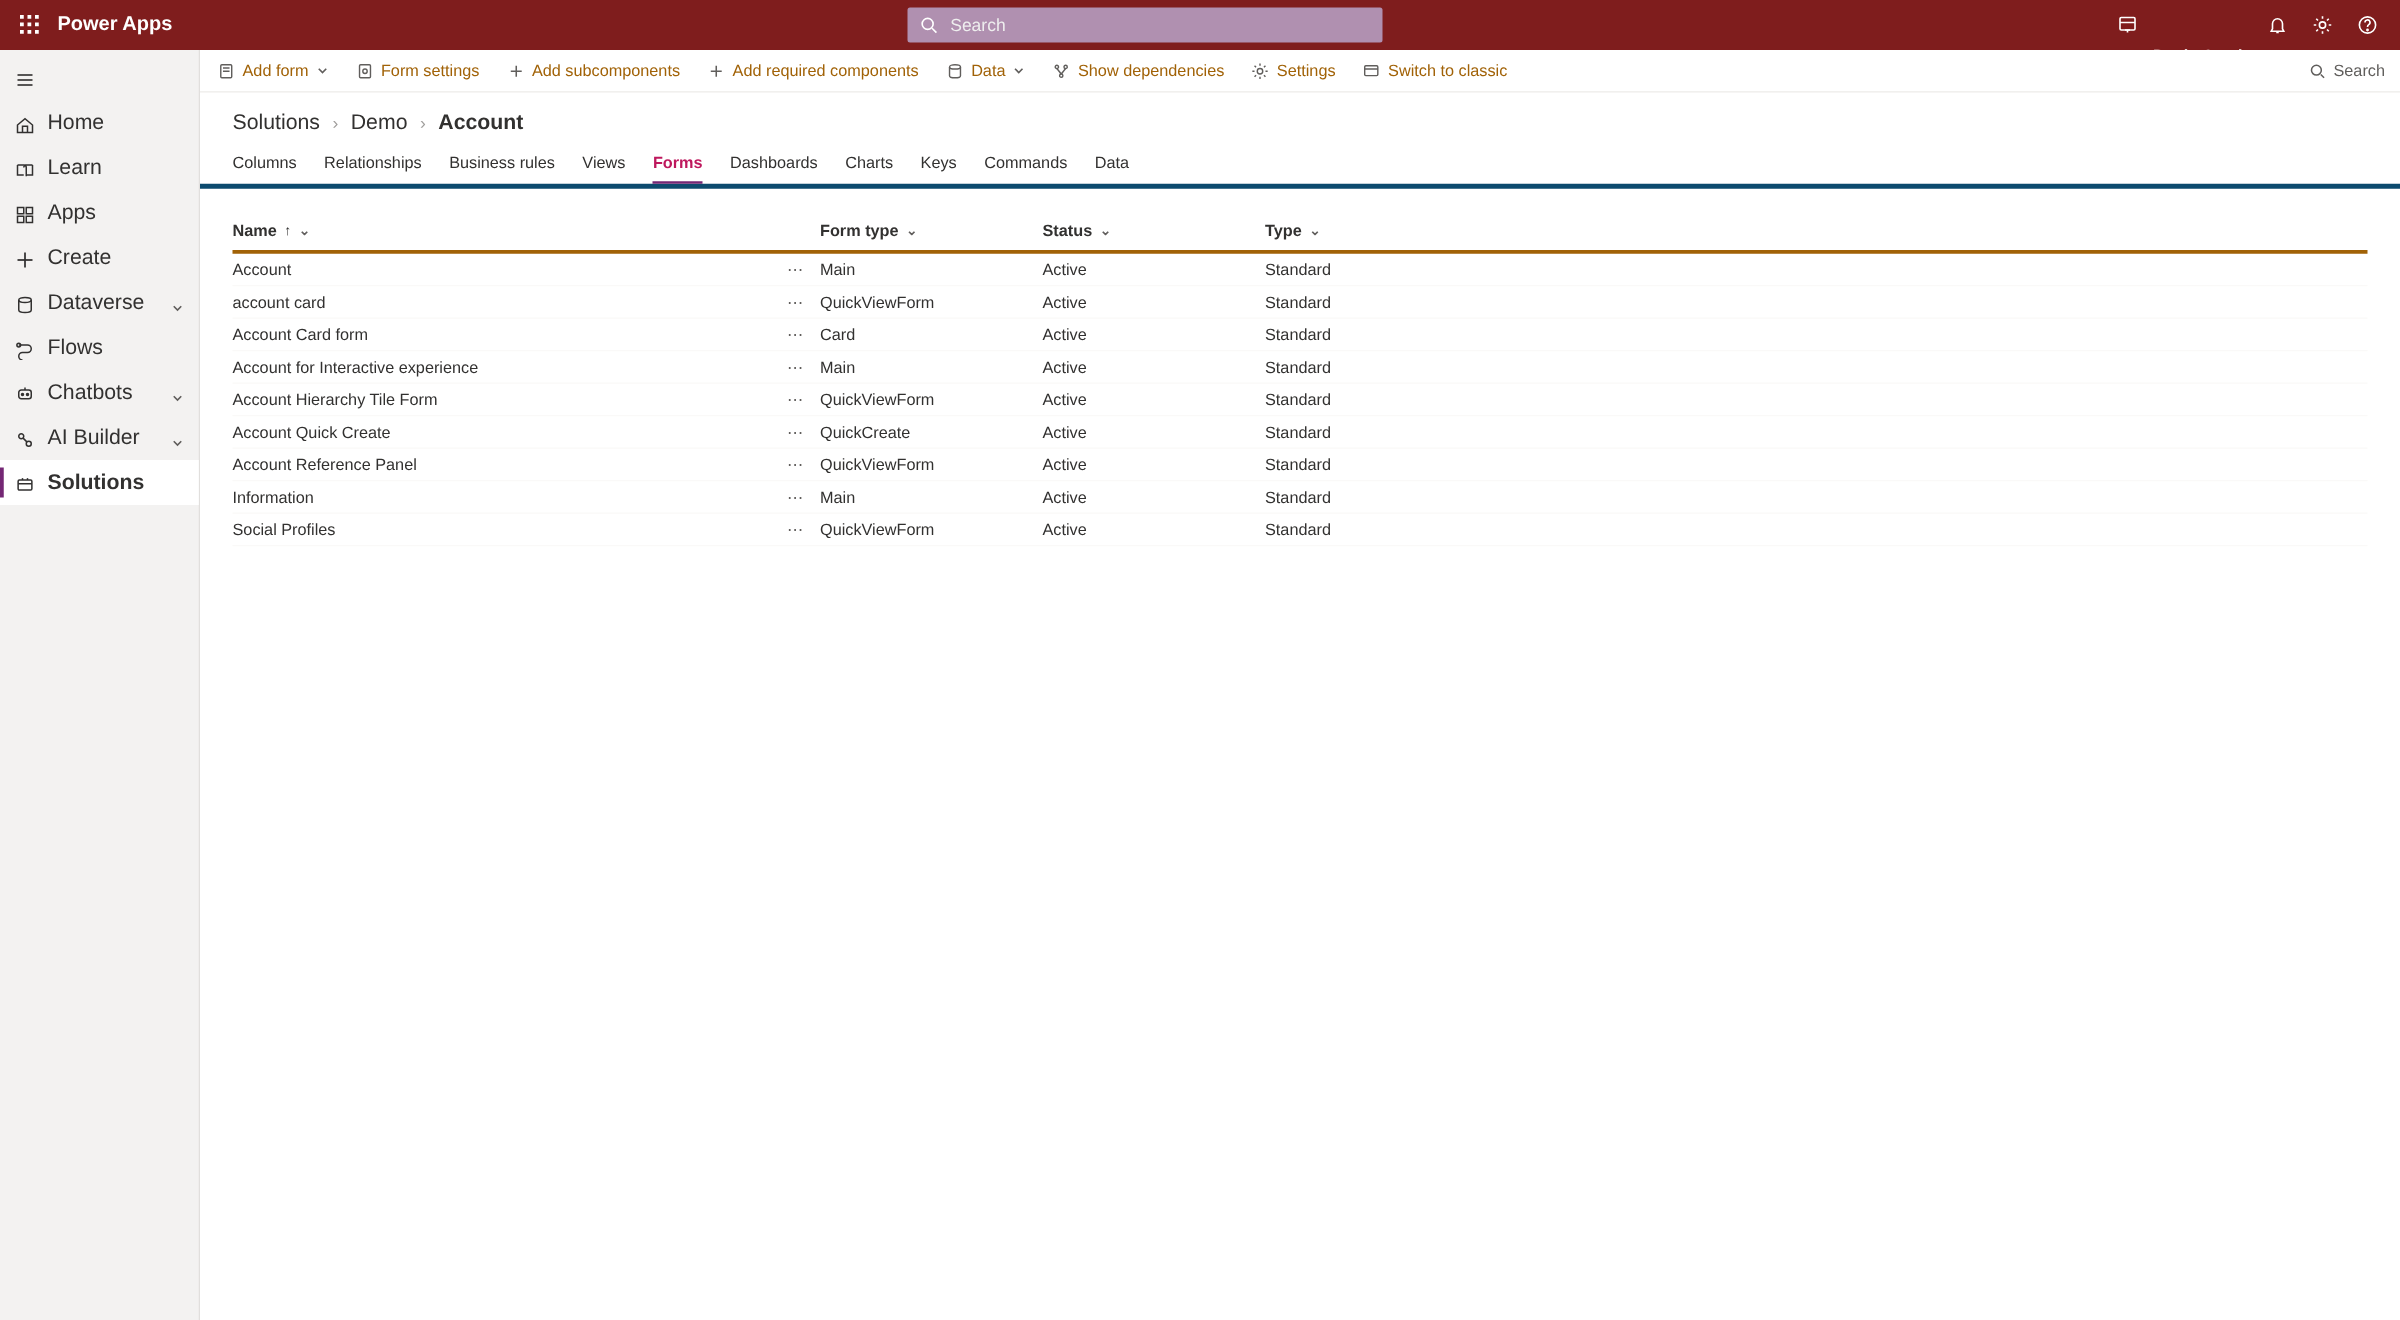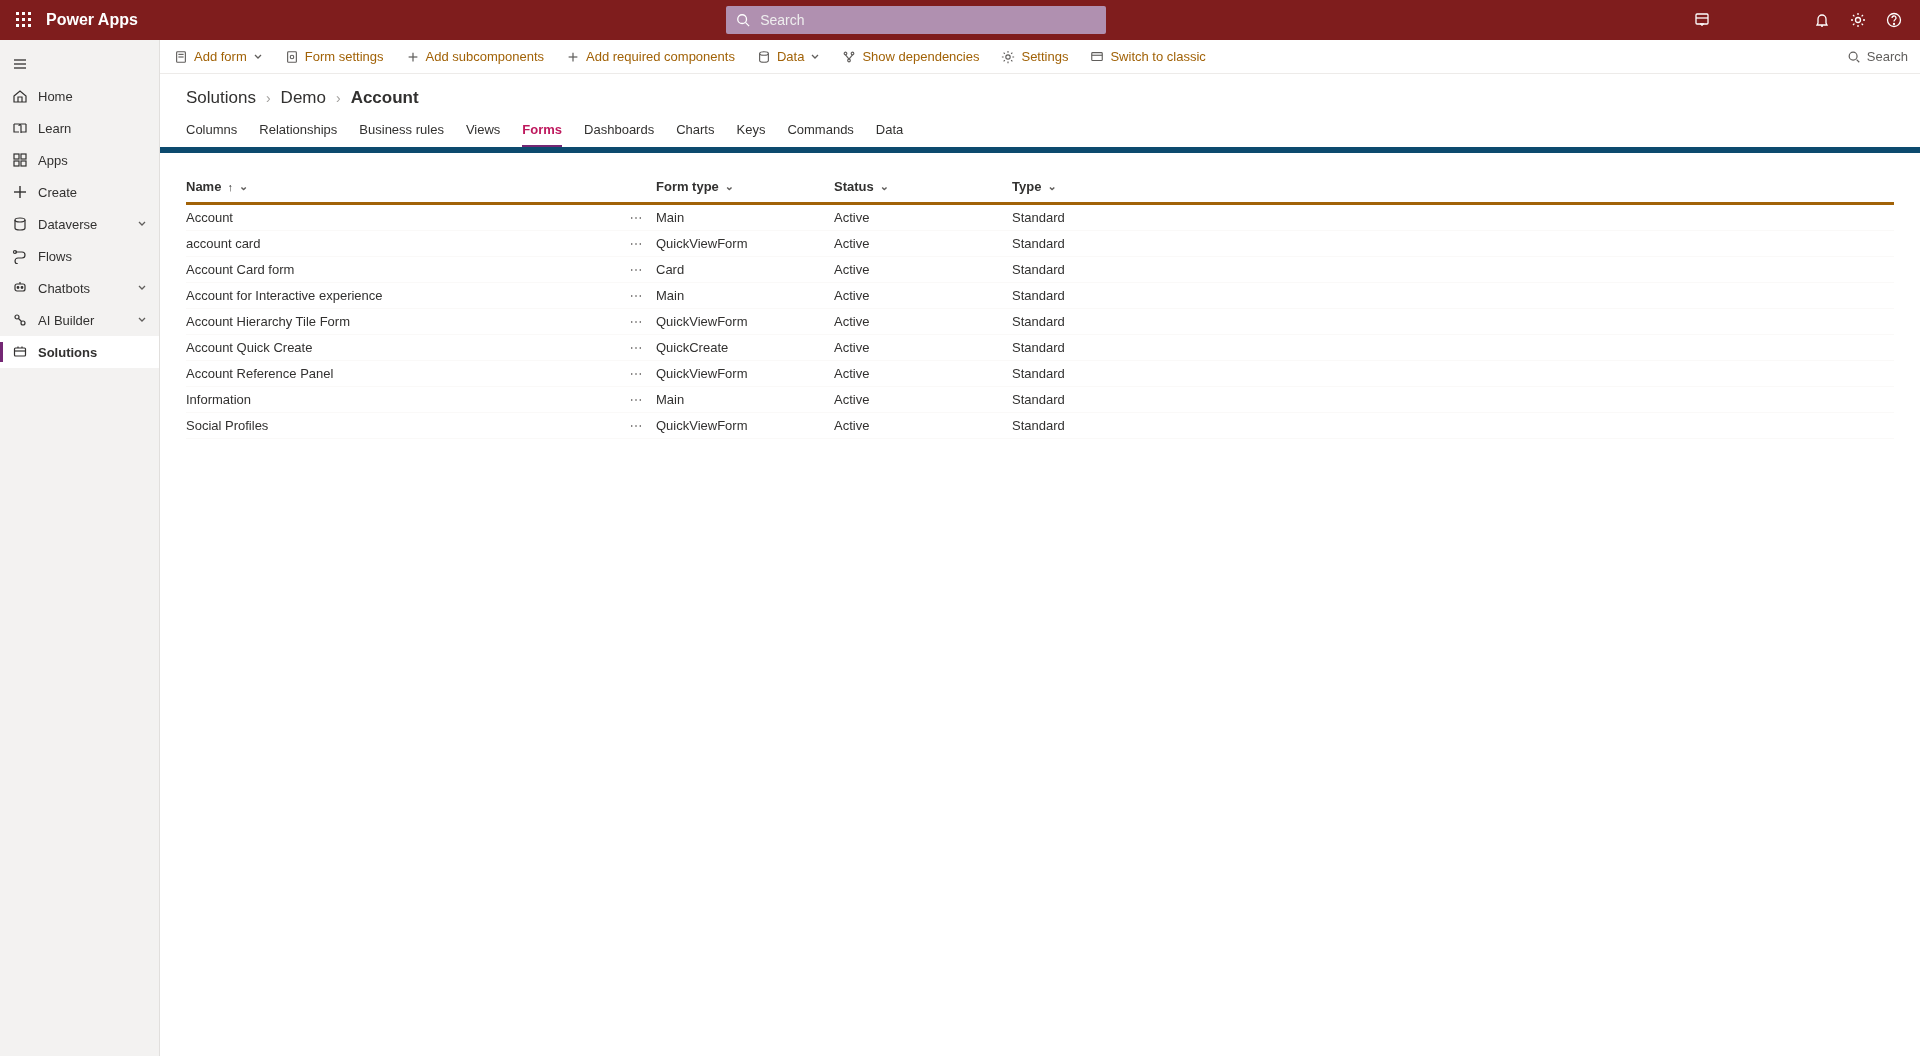--- a/index.html
+++ b/index.html
@@ -47,22 +47,22 @@
 .layout { display:flex; height:calc(100vh - 40px); }
 .sidebar {
   width:160px; background:#f3f2f1; border-right:1px solid #e1dfdd;
   padding-top:8px;
 }
 .sidebar .hamburger {
   width:32px; height:32px; display:flex; align-items:center; justify-content:center;
   margin-left:4px; cursor:pointer;
 }
 .sidebar .nav-item {
-  display:flex; align-items:center; gap:10px;
-  padding:8px 12px; font-size:13px; color:#323130; cursor:pointer;
+  display:flex; align-items:flex-end; gap:10px;
+  padding:8px 12px; font-size:17px; color:#323130; cursor:pointer;
   position:relative;
 }
 .sidebar .nav-item .chev { margin-left:auto; }
 .sidebar .nav-item.active {
   background:#fff; font-weight:600;
 }
 .sidebar .nav-item.active::before {
   content:""; position:absolute; left:0; top:6px; bottom:6px; width:3px;
   background:#742774;
 }
@@ -86,21 +86,21 @@
   padding:14px 26px 6px;
   display:flex; align-items:center; gap:10px;
 }
 .breadcrumb .bc {
   font-size:17px; color:#323130; cursor:pointer;
 }
 .breadcrumb .bc.current { font-weight:600; cursor:default; }
 .breadcrumb .sep { font-size:14px; color:#a19f9d; }
 
 .tabs {
-  padding:0 26px; display:flex; gap:22px; border-bottom:6px solid #0c4a6e;text-align:center;
+  padding:0 26px; display:flex; gap:22px; border-bottom:4px solid #0c4a6e;text-align:center;
 }
 .tabs .tab {
   font-size:13px; color:#323130; padding:8px 0 8px; cursor:pointer;
   border-bottom:2px solid transparent;
 }
 .tabs .tab.active { color:#be185d; font-weight:700; border-bottom-color:#742774; }
 
 .table-wrap { padding:18px 26px; }
 .table-header {
   display:flex; font-size:13px; font-weight:600; color:#323130;

